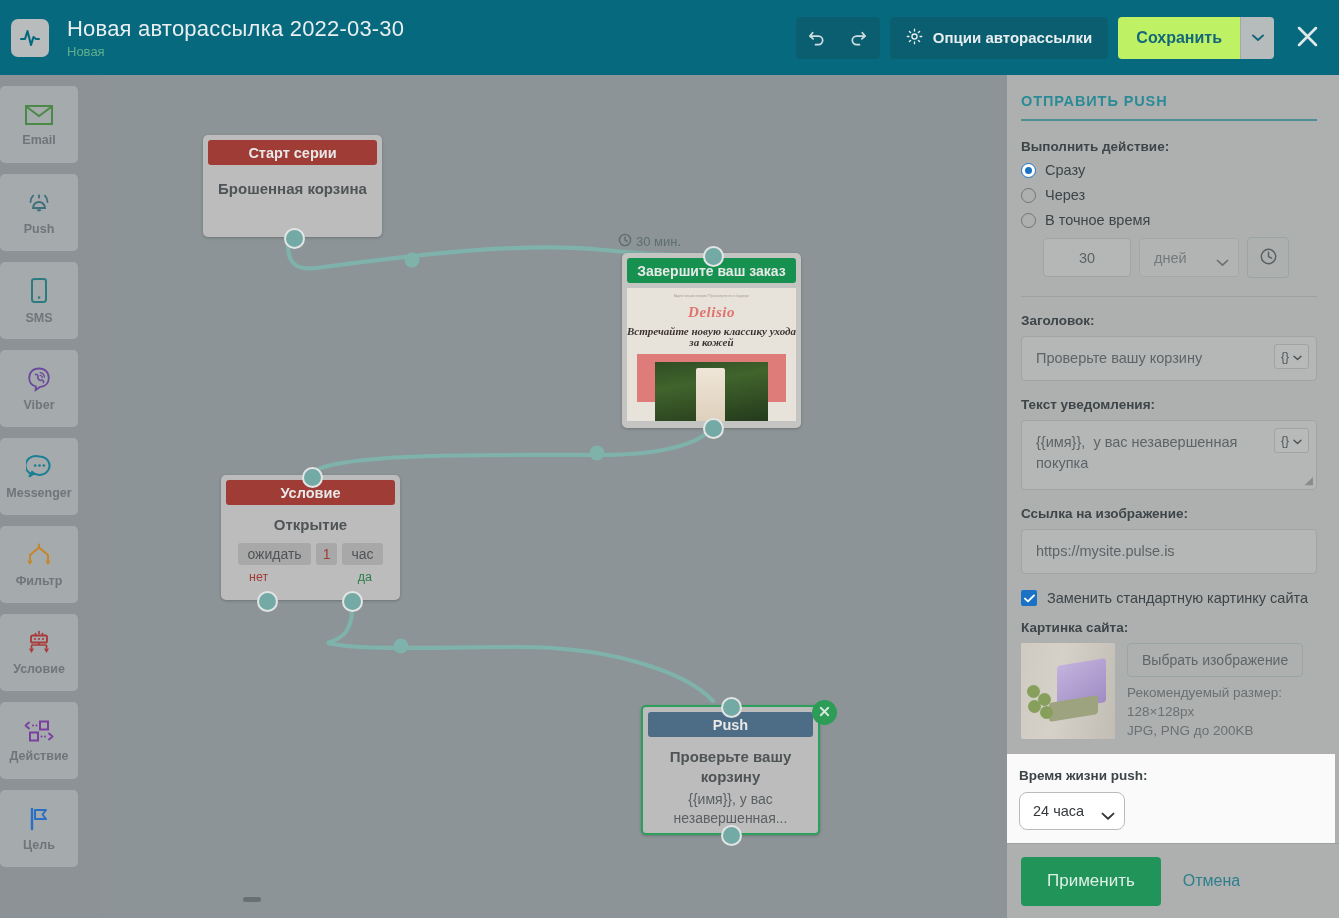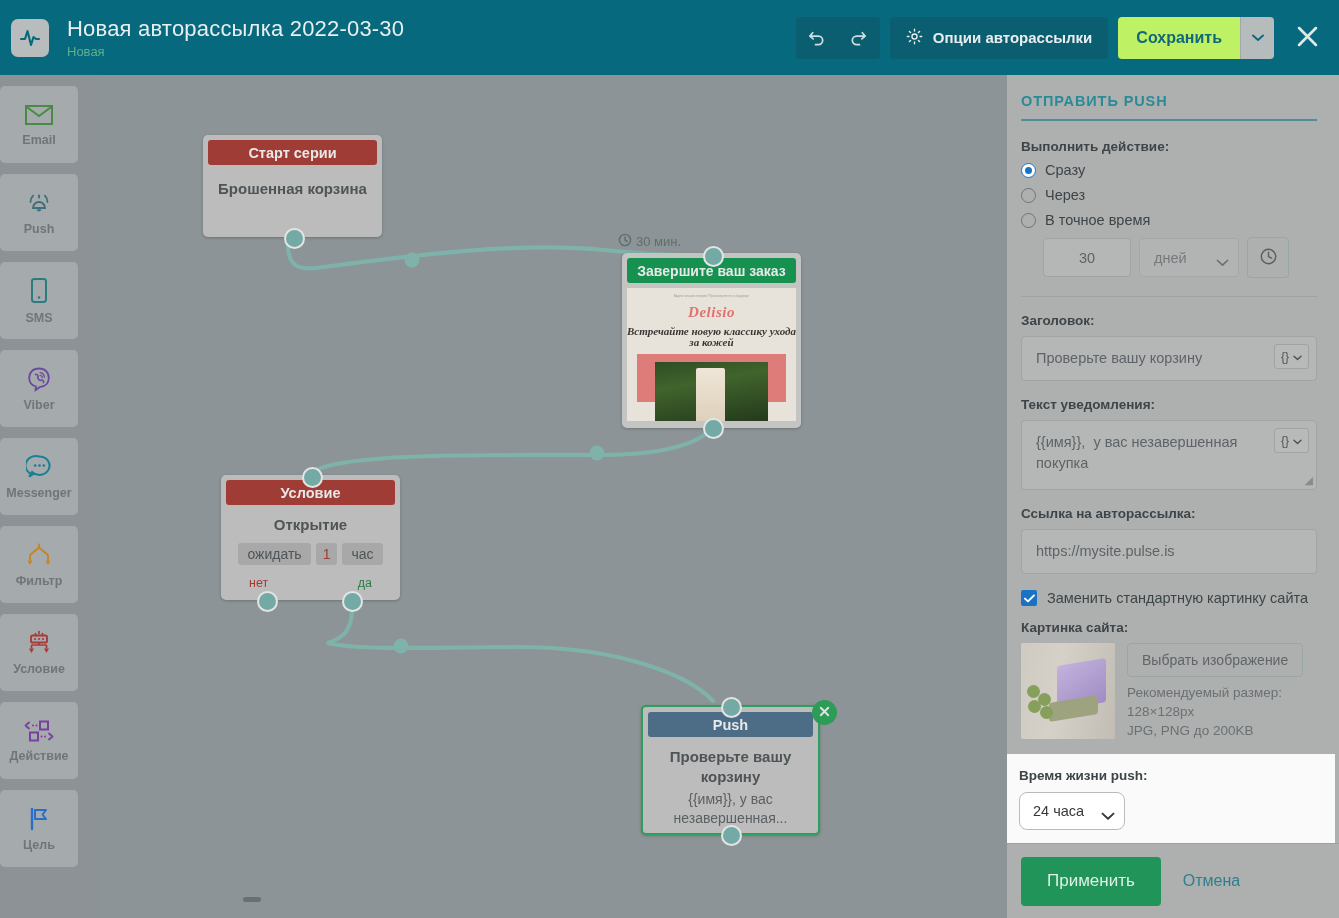--- a/index.html
+++ b/index.html
@@ -112,21 +112,21 @@
   .mp-photo { position: absolute; left: 18px; right: 18px; top: 8px; bottom: -20px;
               background: linear-gradient(170deg,#2f4d24 0%,#40642c 35%,#24391c 100%); overflow:hidden;}
   .mp-bottle { position: absolute; left: 36%; top: 6px; width: 26%; height: 70px;
                background: linear-gradient(180deg,#efe6d8,#d8c9b2); border-radius: 2px; }
   
   #node-cond { left: 122px; top: 400px; width: 179px; height: 125px; }
   #node-cond .node-head { background: #a03c36; }
   .cond-chips { display: flex; align-items: center; justify-content: center; gap: 5px; margin-top: 8px; }
   .chip { background: #a8a8a8; border-radius: 3px; padding: 3px 9px; font-size: 14px; color: #4f5457; }
   .chip.num { color: #a03c36; padding: 3px 7px; }
-  .cond-branch { display: flex; justify-content: space-between; padding: 11px 20px 0; gap: 22px; }
+  .cond-branch { display: flex; justify-content: space-between; padding: 5px 20px 0; gap: 22px; }
   .br-no { font-size: 12.5px; color: #a03c36; }
   .br-yes { font-size: 12.5px; color: #2a7d4a; }
   
   #node-push { left: 542px; top: 630px; width: 179px; height: 130px;
                border: 2.5px solid #2aa05a; background: #bcbcbc; }
   #node-push .node-head { background: #4d6d87; }
   #node-push .node-body { padding: 10px 10px 8px; }
   .del-btn {
     position: absolute; left: 713px; top: 625px; width: 25px; height: 25px; border-radius: 50%;
     background: #2c9c57; border: none; cursor: pointer;
@@ -562,21 +562,21 @@
           <span>{}</span>
           <span>
             <svg width="9" height="6" viewBox="0 0 9 6">
                 <path d="M1 1.2 L4.5 4.6 L8 1.2" fill="none" stroke="#4c5255" stroke-width="1.4" stroke-linecap="round" stroke-linejoin="round"></path>
               </svg>
           </span>
         </button>
         <span class="resize-grip">◢</span>
       </div>
 
-      <div class="field-label" style="margin-top:16px;">Ссылка на авторассылка:</div>
+      <div class="field-label" style="margin-top:16px;">Ссылка на изображение:</div>
       <div class="input-box">
         <input class="txt" style="padding-right: 14px;" value="https://mysite.pulse.is">
       </div>
 
       <div class="check-row">
         <span class="checkbox">
           <svg width="11" height="9" viewBox="0 0 11 9">
               <path d="M1 4.6 L4 7.4 L10 1.4" fill="none" stroke="#fff" stroke-width="1.9" stroke-linecap="round" stroke-linejoin="round"></path>
             </svg>
         </span>

